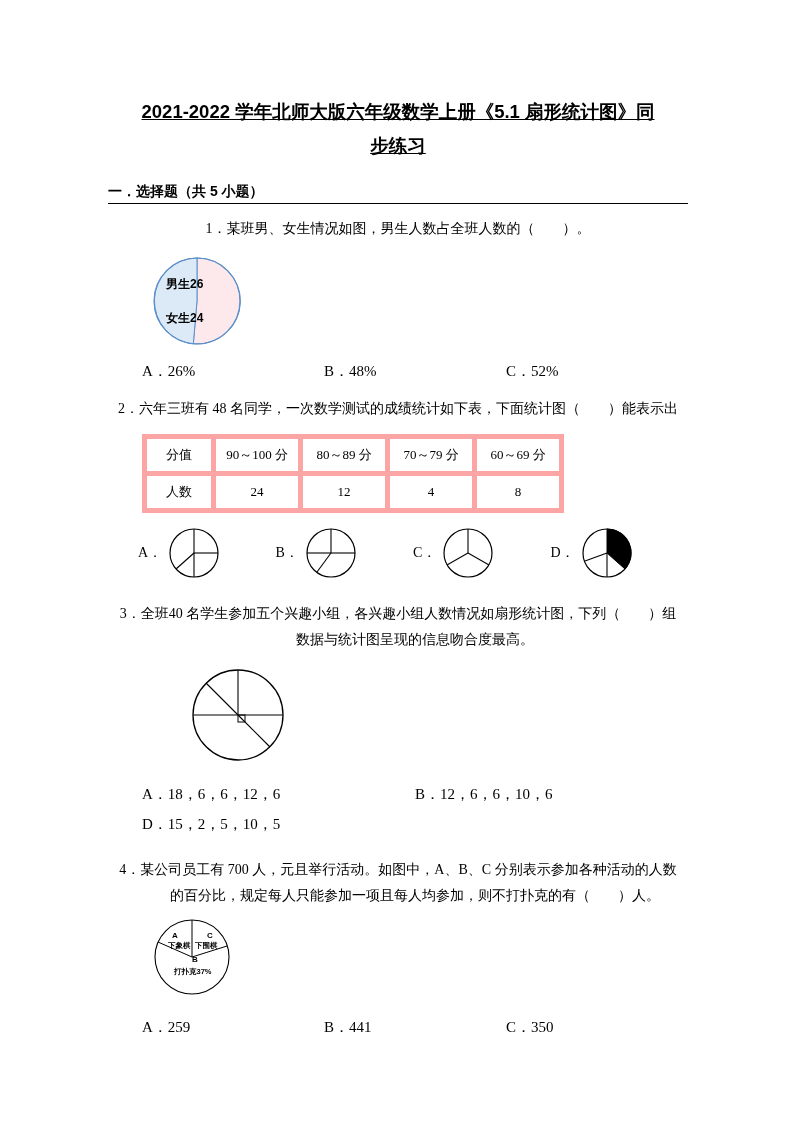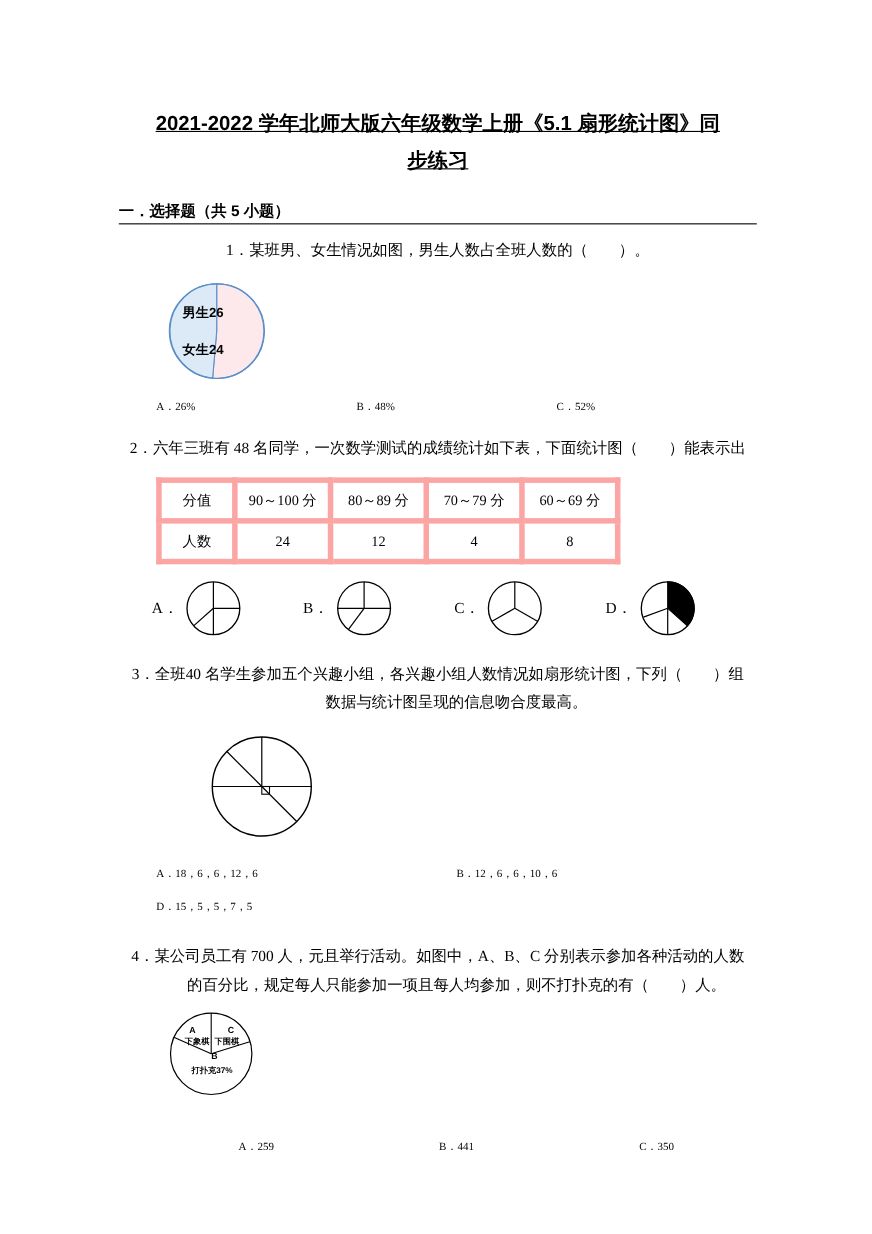--- a/index.html
+++ b/index.html
@@ -54,21 +54,21 @@
     font-size: 14px;
     line-height: 26px;
     margin-top: 12px;
     position: relative;
     text-align: center;
   }
   .q-num {
     display: inline;
   }
   .opts {
-    font-size: 10px;
+    font-size: 15px;
     line-height: 26px;
     display: flex;
     margin-top: 8px;
   }
   .opt {
     white-space: nowrap;
   }
   .opts.three .opt { width: 192px; }
   .opts.two .opt { width: 290px; }
   .indent { margin-left: 34px; }
@@ -270,21 +270,21 @@
         <line x1="50" y1="50" x2="18" y2="18" stroke="#000" stroke-width="1.1"></line>
         <rect x="50" y="50" width="7" height="7" fill="none" stroke="#000" stroke-width="1"></rect>
       </svg>
     </div>
 
     <div class="opts two indent" style="margin-top:12px;">
       <span class="opt">A．18，6，6，12，6</span>
       <span class="opt">B．12，6，6，10，6</span>
     </div>
     <div class="opts two indent" style="margin-top:4px;">
-      <span class="opt">D．15，5，5，7，5</span>
+      <span class="opt">D．15，2，5，10，5</span>
     </div>
 
     <div class="q" style="margin-top:20px;">
       <span class="q-num">4．</span><span>某公司员工有 700 人，元且举行活动。如图中，A、B、C 分别表示参加各种活动的人数</span>
       <div class="indent">的百分比，规定每人只能参加一项且每人均参加，则不打扑克的有（　　）人。</div>
     </div>
 
     <div class="pie4-wrap">
       <svg width="88" height="80" viewBox="0 0 88 80">
         <circle cx="44" cy="40" r="37" fill="none" stroke="#000" stroke-width="1.1"></circle>
@@ -293,20 +293,20 @@
         <line x1="44" y1="40" x2="79" y2="29" stroke="#000" stroke-width="1"></line>
       </svg>
       <span class="pie4-lbl lbl-a1">A</span>
       <span class="pie4-lbl small lbl-a2">下象棋</span>
       <span class="pie4-lbl lbl-c1">C</span>
       <span class="pie4-lbl small lbl-c2">下围棋</span>
       <span class="pie4-lbl lbl-b1">B</span>
       <span class="pie4-lbl small lbl-b2">打扑克37%</span>
     </div>
 
-    <div class="opts three indent" style="margin-top:32px;text-align:center;">
+    <div class="opts three indent" style="margin-top:17px;">
       <span class="opt">A．259</span>
       <span class="opt">B．441</span>
       <span class="opt">C．350</span>
     </div>
 
   </div>
 </div>
 
 </body></html>

